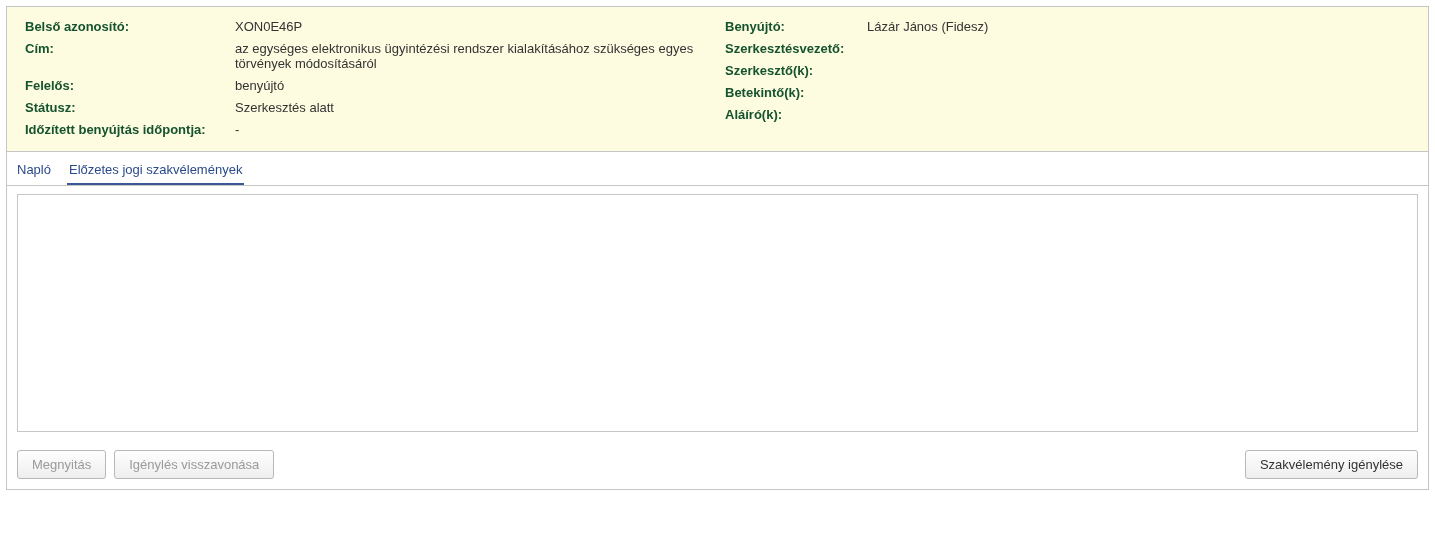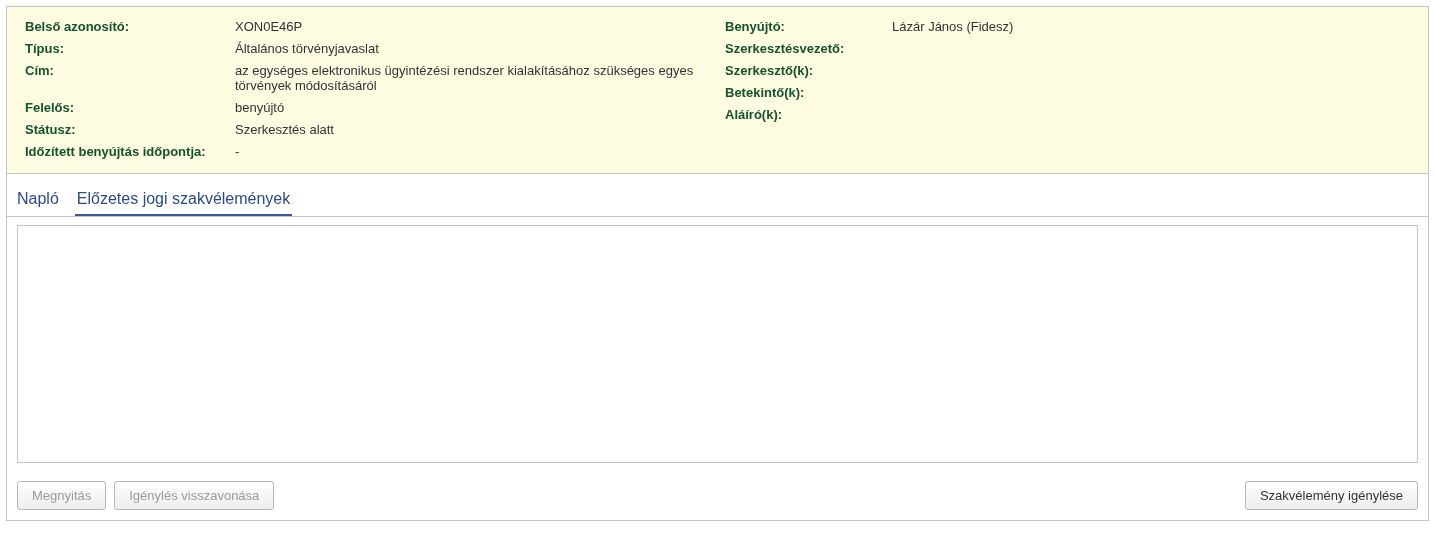--- a/index.html
+++ b/index.html
@@ -26,36 +26,35 @@
     }
     .info-col.left { width: 700px; }
     .info-col.right { flex: 1; }
     .info-row { display: flex; align-items: flex-start; }
     .info-label {
       font-weight: bold;
       color: #14532d;
       width: 210px;
       flex-shrink: 0;
     }
-    .info-col.right .info-label { width: 167px; }
+    .info-col.right .info-label { width: 142px; }
     .info-value { color: #333; max-width: 460px; }
 
     .tabs {
       display: flex;
       padding: 6px 8px 0 8px;
       gap: 14px;
       border-bottom: 1px solid #c5c5c5;
     }
     .tab {
       color: #2a4a8b;
-      font-size: 16px;
+      font-size: 13px;
       padding: 4px 2px 6px 2px;
       cursor: pointer;
       border-bottom: 2px solid transparent;
-      margin-top: 6px;
     }
     .tab.active { border-bottom-color: #3b5998; }
 
     .grid-area { padding: 8px 10px 10px 10px; }
     .grid {
       border: 1px solid #c5c5c5;
     }
     .grid-header {
       display: flex;
       background: linear-gradient(#fdfdfd, #f2f2f2);
@@ -117,24 +116,20 @@
 
 <div class="container">
 
   <div class="info-panel">
     <div class="info-col left">
       <div class="info-row">
         <div class="info-label">Belső azonosító:</div>
         <div class="info-value">XON0E46P</div>
       </div>
       <div class="info-row">
-        <div class="info-label">Típus:</div>
-        <div class="info-value">Általános törvényjavaslat</div>
-      </div>
-      <div class="info-row">
         <div class="info-label">Cím:</div>
         <div class="info-value">az egységes elektronikus ügyintézési rendszer kialakításához szükséges egyes törvények módosításáról</div>
       </div>
       <div class="info-row">
         <div class="info-label">Felelős:</div>
         <div class="info-value">benyújtó</div>
       </div>
       <div class="info-row">
         <div class="info-label">Státusz:</div>
         <div class="info-value">Szerkesztés alatt</div>

